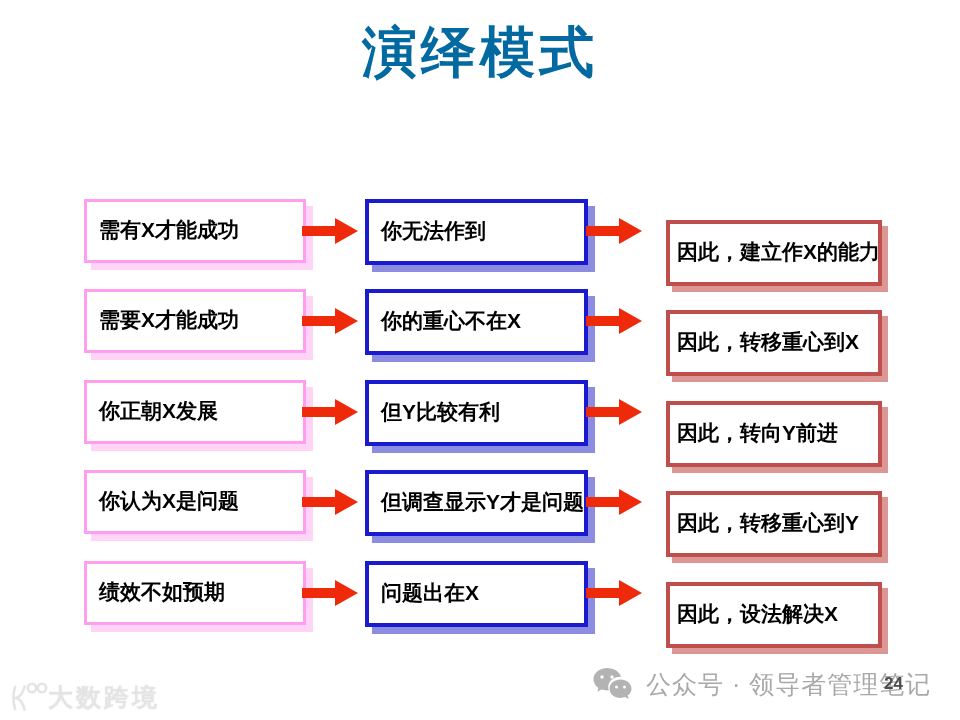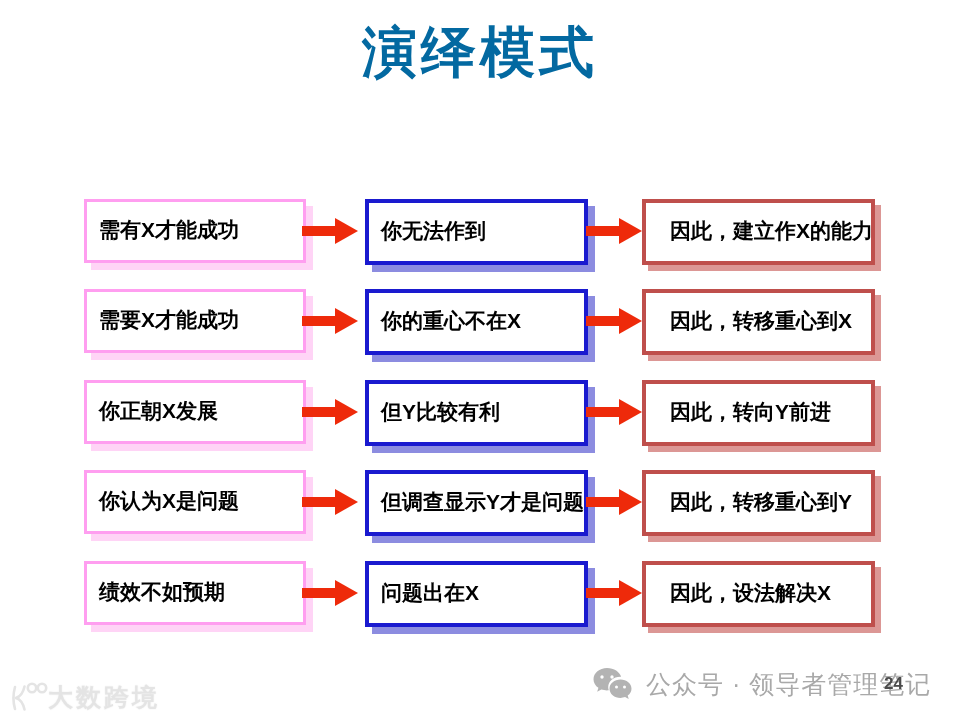--- a/index.html
+++ b/index.html
@@ -16,22 +16,22 @@
   .flow-row{position:absolute;left:0;width:824px;height:64px;}
   .box{
     position:absolute;height:56px;background:#fff;display:flex;align-items:center;
     font-weight:bold;font-size:21px;color:#000;box-sizing:content-box;
     white-space:nowrap;padding-bottom:2px;
   }
   .box.c1{left:84px;width:204px;border:3px solid var(--pink-border);
           box-shadow:7px 7px 0 var(--pink-shadow);padding-left:12px;}
   .box.c2{left:365px;width:203px;border:4px solid var(--blue-border);
           box-shadow:7px 7px 0 var(--blue-shadow);padding-left:12px;}
-  .box.c3{left:642px;width:201px;border:4px solid var(--red-border);
-          box-shadow:6px 6px 0 var(--red-shadow);padding-left:24px;}
+  .box.c3{left:666px;width:201px;border:4px solid var(--red-border);
+          box-shadow:6px 6px 0 var(--red-shadow);padding-left:7px;margin-top:21px;}
   
   .arrow{position:absolute;top:19px;width:56px;height:26px;}
   .arrow.a1{left:302px;}
   .arrow.a2{left:586px;}
   .arrow .shaft{position:absolute;left:0;top:8px;width:35px;height:10px;background:var(--arrow);}
   .arrow .head{position:absolute;left:33px;top:0;width:0;height:0;
     border-top:13px solid transparent;border-bottom:13px solid transparent;
     border-left:23px solid var(--arrow);}
   
   .footer-left{

